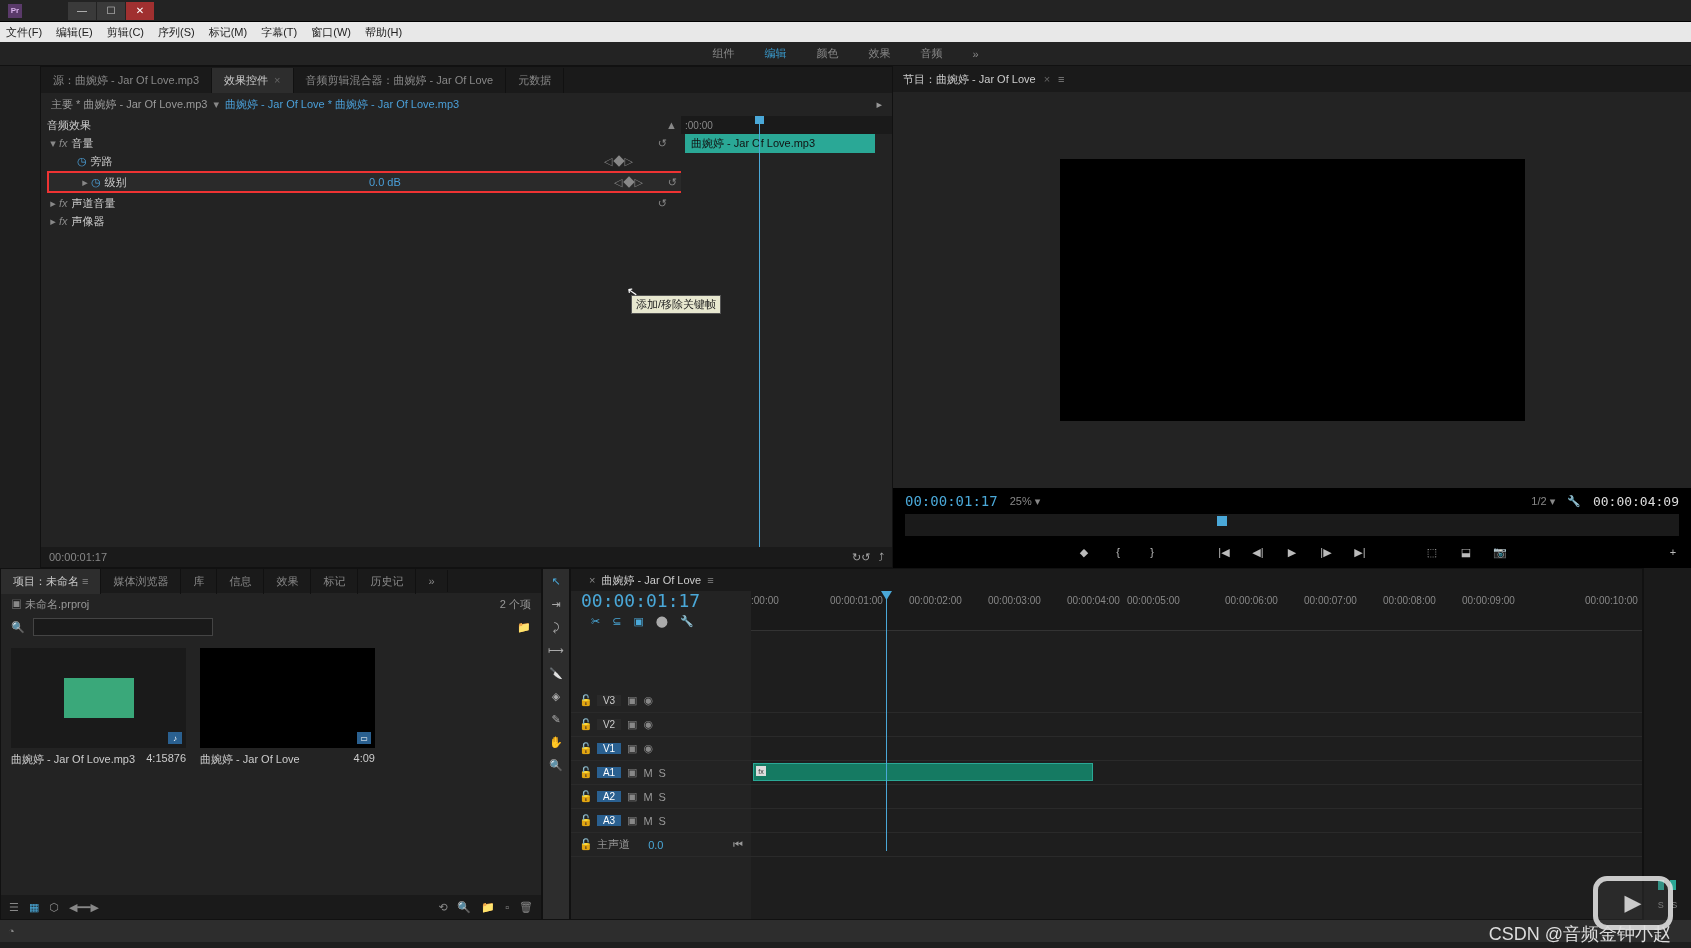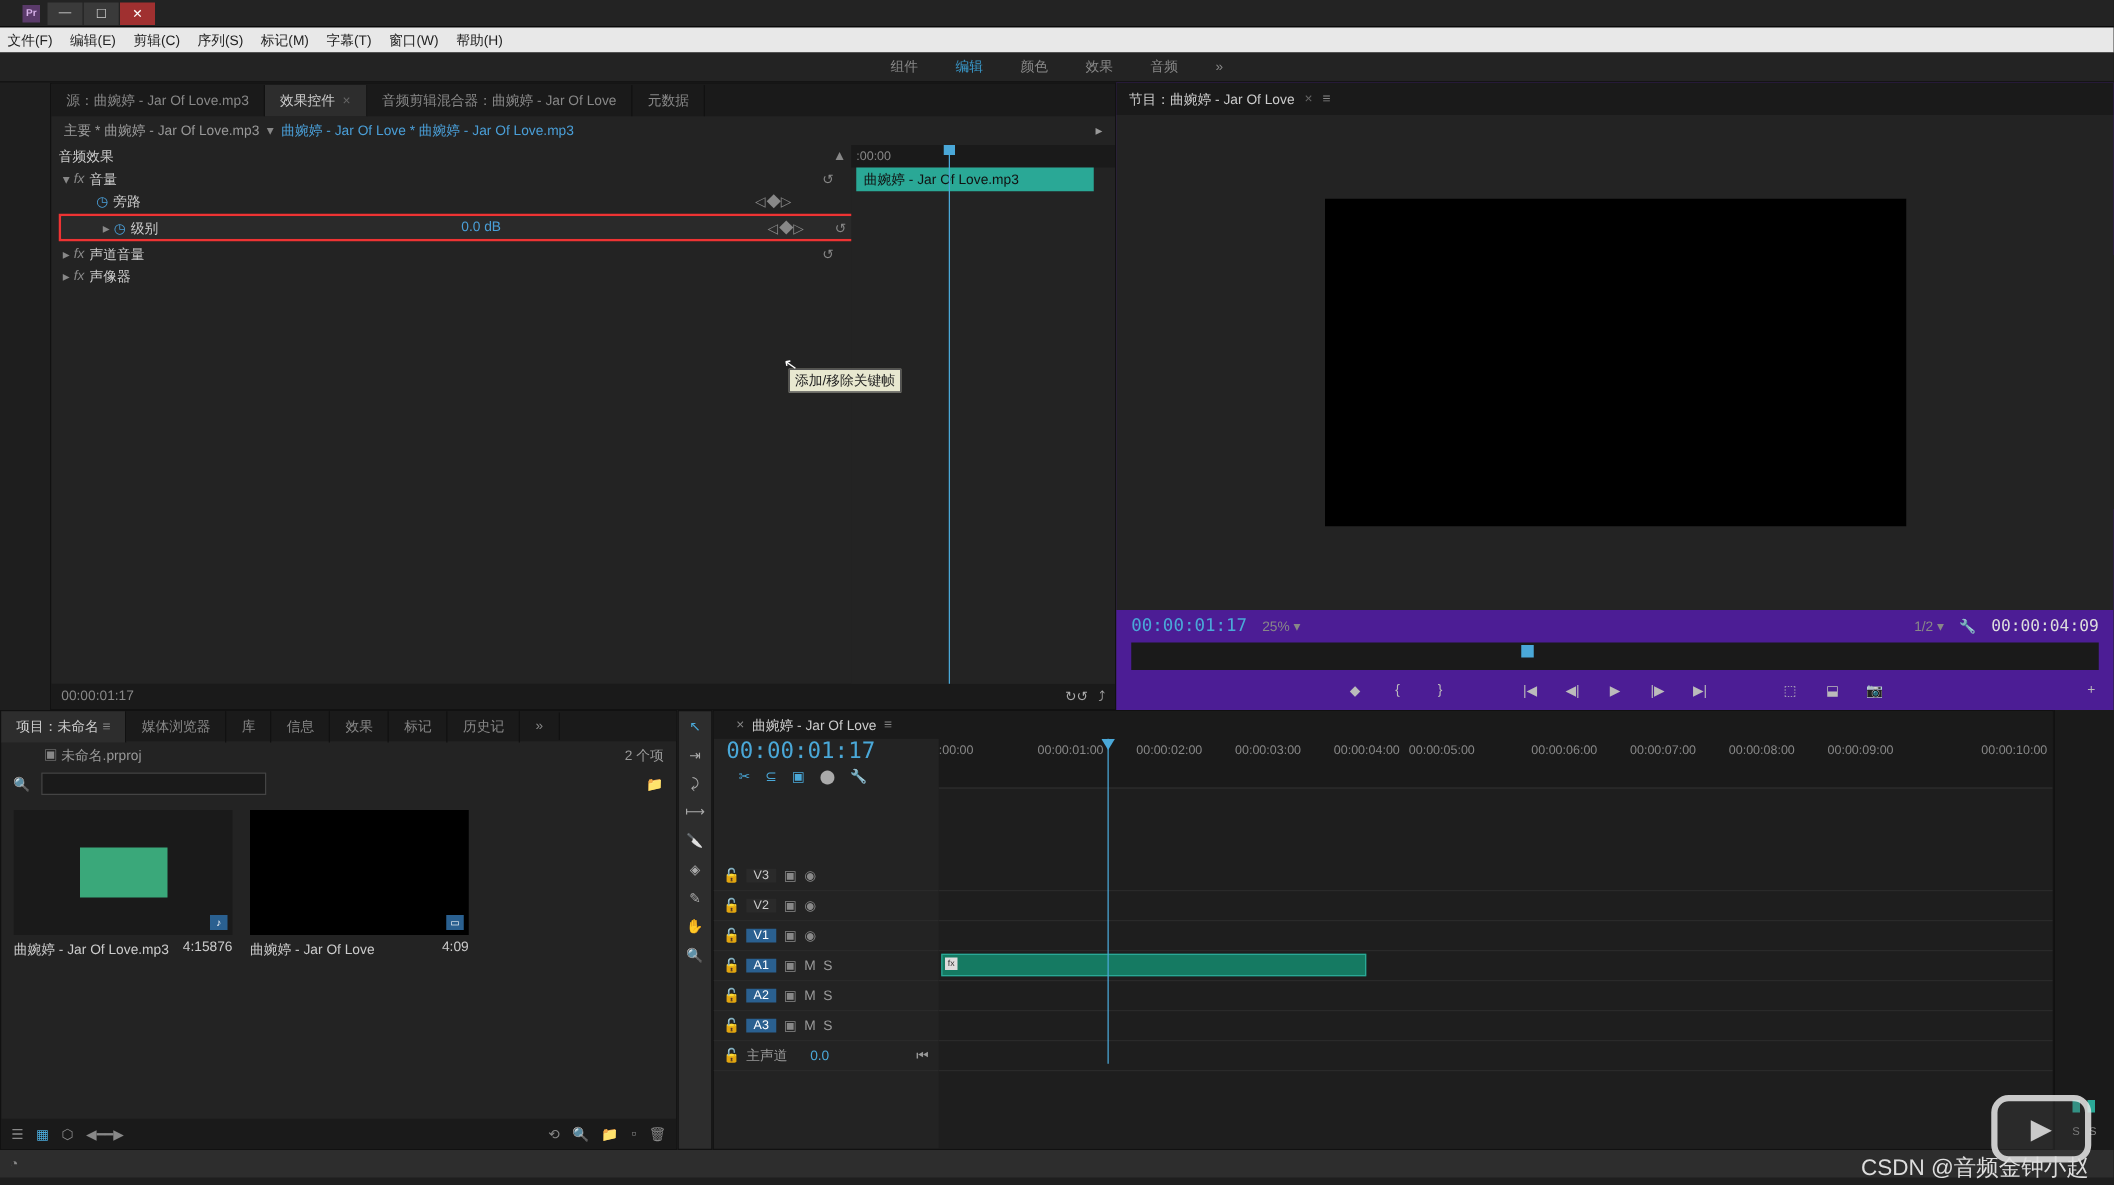--- a/index.html
+++ b/index.html
@@ -1,17 +1,17 @@
 <!DOCTYPE html>
 <html><head>
 <meta charset="utf-8">
 <style>
 * { margin: 0; padding: 0; box-sizing: border-box; font-family: "Microsoft YaHei", Arial, sans-serif; font-size: 11px; }
 body { background: #1e1e1e; color: #b8b8b8; width: 1691px; height: 948px; overflow: hidden; position: relative; }
-.title-bar { background: #232323; height: 22px; display: flex; align-items: center; padding: 0 18px; border-bottom: 1px solid #000; }
+.title-bar { background: #232323; height: 22px; display: flex; align-items: center; padding: 0 8px; border-bottom: 1px solid #000; gap: 40px; }
 .title-bar .icon { width: 14px; height: 14px; background: #5a3a6a; margin-right: 6px; display:flex;align-items:center;justify-content:center;color:#d6b0e8;font-size:8px;font-weight:bold;}
 .title-bar .title { color: #ccc; font-size: 12px; flex: 1; }
 .win-btns { display: flex; gap: 1px; }
 .win-btn { width: 28px; height: 18px; background: #3a3a3a; display:flex;align-items:center;justify-content:center;color:#ccc;font-size:10px;}
 .win-btn.close { background: #a03030; color:#fff;}
 .menu-bar { background: #e8e8e8; height: 20px; display: flex; align-items: center; padding: 0 6px; gap: 14px; color: #222; font-size: 12px; }
 .menu-bar span { cursor: default; }
 .workspace-bar { height: 24px; background: #232323; display: flex; align-items: center; justify-content: center; gap: 30px; color: #888; border-bottom:1px solid #111;}
 .workspace-bar .active { color: #3a9acc; }
 .workspace-bar .more { color:#888; }
@@ -39,40 +39,40 @@
 .ef-row .val { color:#4a9fd8; position:absolute; left:320px;}
 .ef-row .kf-ctrl { position:absolute; right:48px; display:flex; gap:2px; color:#888; align-items:center;}
 .ef-row .kf-ctrl .dia { width:8px;height:8px;background:#888;transform:rotate(45deg);}
 .ef-row .reset { position:absolute; right:14px; color:#888;}
 .highlight-row { border: 2px solid #e33; margin:1px 6px; padding:0; width:646px;}
 .highlight-row .ef-row { background:#2a2a2a;}
 .tooltip { position:absolute; left:590px; top:228px; background:#e8e8d0; color:#222; border:1px solid #555; padding:1px 4px; font-size:11px; z-index:10;}
 .cursor-ptr { position:absolute; left:586px; top:217px; color:#fff; font-size:13px; z-index:11; transform:rotate(-10deg);}
 .left-footer { height:20px; background:#1a1a1a; display:flex; align-items:center; padding:0 8px; color:#888; justify-content:space-between;}
 .left-footer .rbtns { display:flex; gap:8px; color:#aaa;}
-.right-top { flex:1; display:flex; flex-direction:column; background:#4c1d95;}
+.right-top { flex:1; display:flex; flex-direction:column; background:#000000;}
 .program-header { height:26px; display:flex; align-items:center; padding:0 10px; color:#ccc; background:#1a1a1a;}
 .program-header .x { margin-left:8px; color:#666;}
 .program-header .menu { margin-left:8px; color:#888;}
 .viewer { flex:1; background:#232323; display:flex; align-items:center; justify-content:center;}
 .viewer-black { width:465px; height:262px; background:#000;}
 .viewer-ctrl { height:26px; display:flex; align-items:center; padding:0 12px; gap:12px; color:#888;}
 .viewer-ctrl .tc-blue { color:#4aa8d8; font-size:14px; font-family:monospace;}
 .viewer-ctrl .spacer { flex:1;}
 .viewer-ctrl .tc-white { color:#ddd; font-family:monospace; font-size:13px;}
 .viewer-scrub { height:22px; background:#1a1a1a; position:relative; margin:0 12px;}
 .viewer-scrub .marker { position:absolute; left:312px; top:2px; width:10px; height:10px; background:#4aa8d8;}
 .viewer-transport { height:32px; display:flex; align-items:center; justify-content:center; gap:18px; color:#bbb;}
 .viewer-transport .btn { width:16px; text-align:center;}
 .viewer-transport .plus { position:absolute; right:10px;}
 .bottom { display: flex; height: 352px; }
 .project-panel { width: 542px; background:#232323; border:1px solid #111; display:flex; flex-direction:column;}
 .proj-tabs { display:flex; height:24px; align-items:center; background:#1a1a1a;}
 .proj-tabs .tab.active { background:#2d2d2d;}
-.proj-sub { padding:4px 10px; color:#999; display:flex; justify-content:space-between;margin-left:24px;}
+.proj-sub { padding:4px 10px; color:#999; display:flex; justify-content:space-between;}
 .proj-sub .folder{color:#888;}
 .proj-search { padding:2px 10px; display:flex; align-items:center; gap:8px;}
 .proj-search input { background:#1a1a1a; border:1px solid #444; color:#ccc; padding:2px; width:180px;}
 .proj-search .grid-ic { color:#888;}
 .proj-items { flex:1; padding:10px; display:flex; gap:14px; align-items:flex-start;}
 .proj-item { width:175px;}
 .proj-thumb { width:175px; height:100px; background:#1a1a1a; position:relative; display:flex; align-items:center; justify-content:center;}
 .proj-thumb.audio .wave { width:70px; height:40px; background:#3aa87a; }
 .proj-thumb .badge { position:absolute; bottom:4px; right:4px; width:14px;height:12px; background:#2a6090; font-size:8px;color:#fff;display:flex;align-items:center;justify-content:center;}
 .proj-label { display:flex; justify-content:space-between; color:#ccc; padding:4px 0;}

